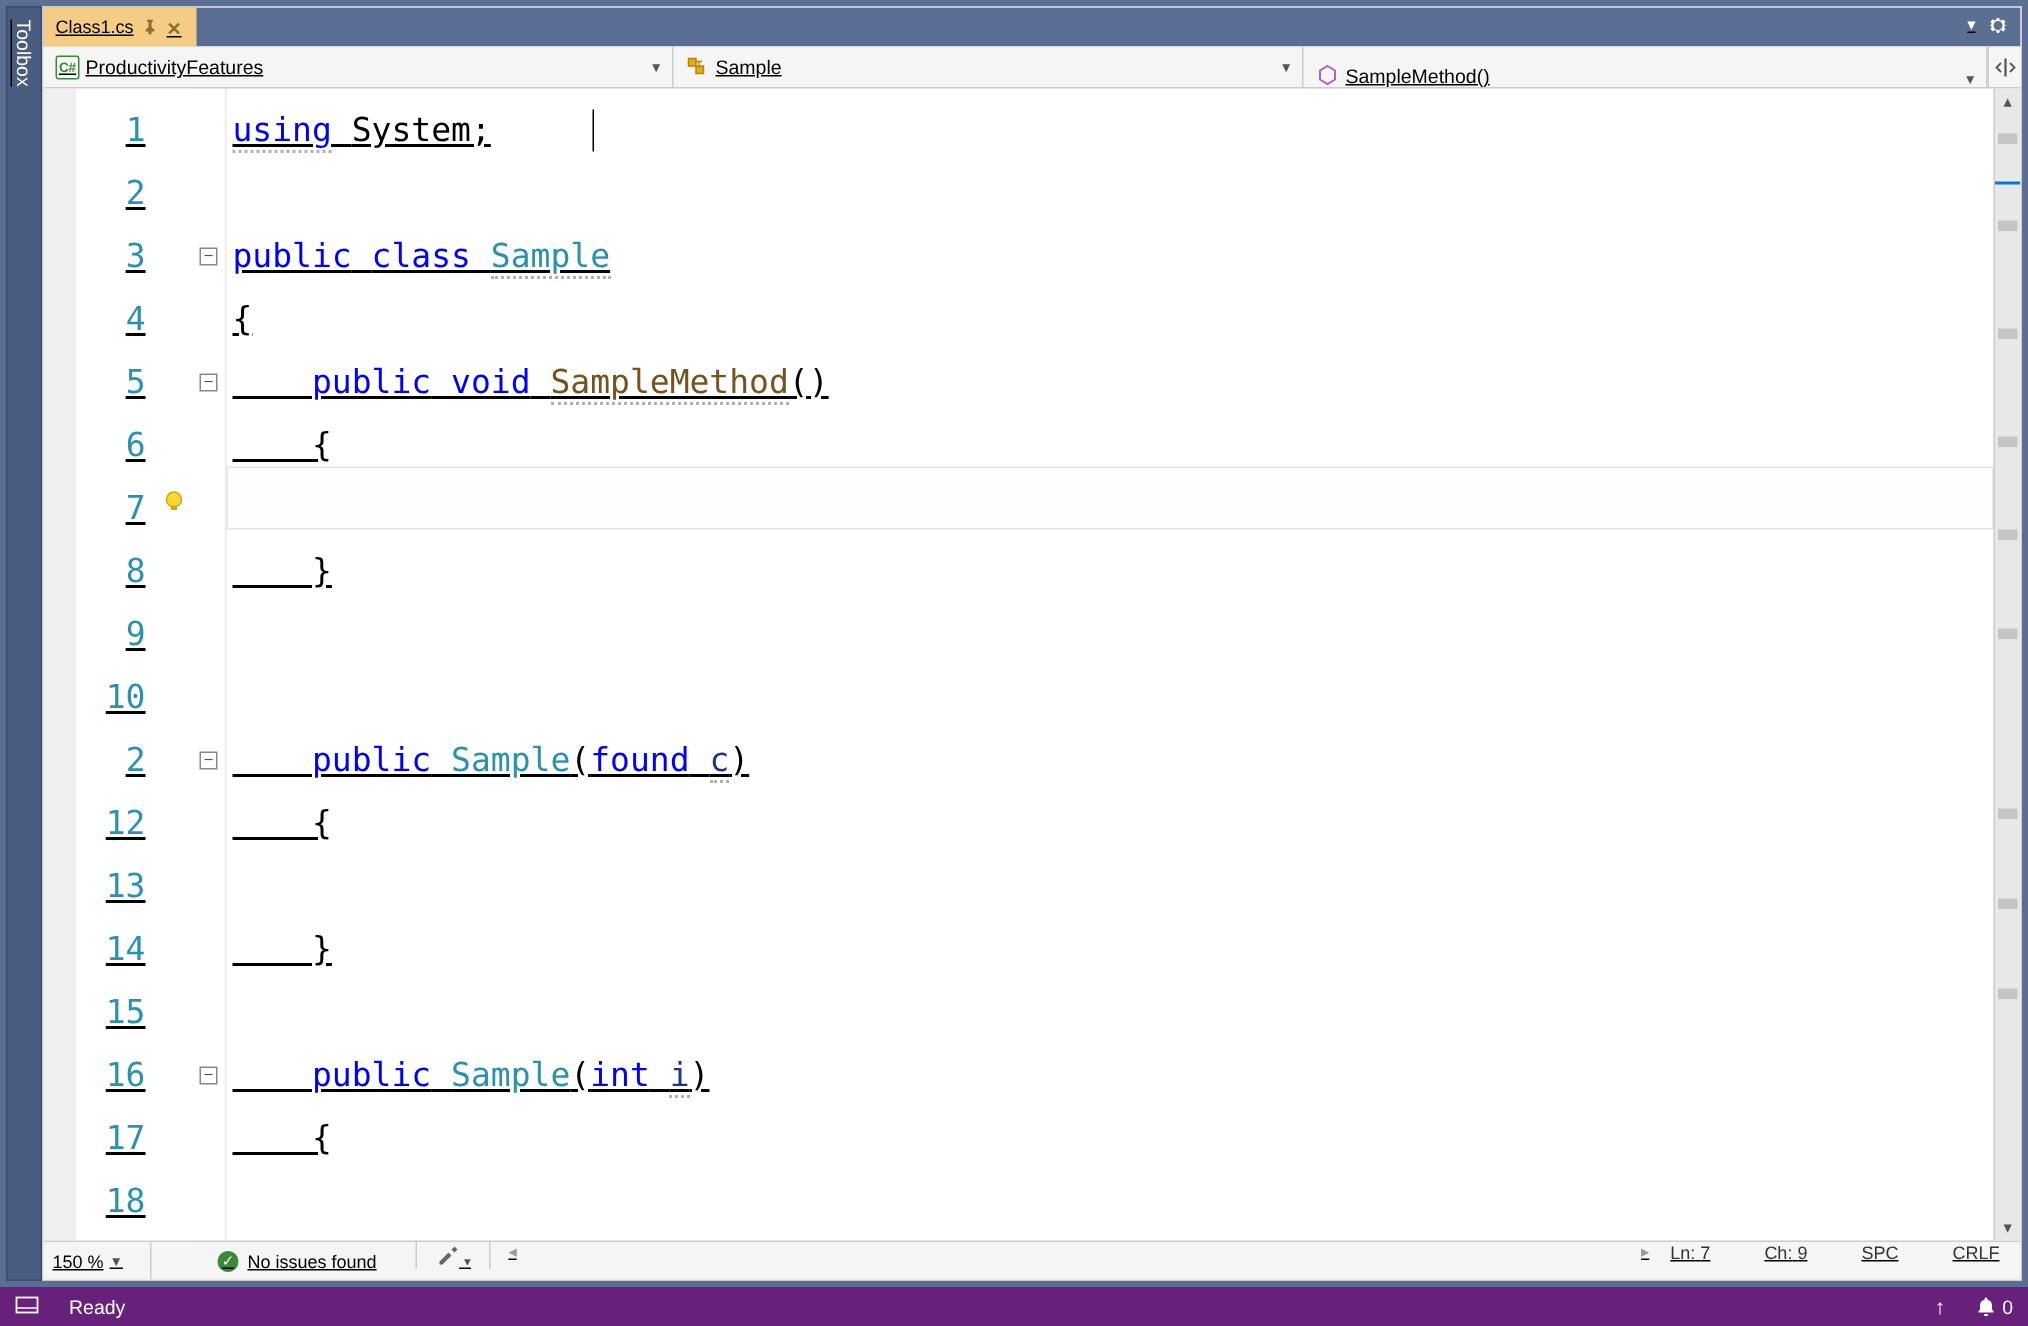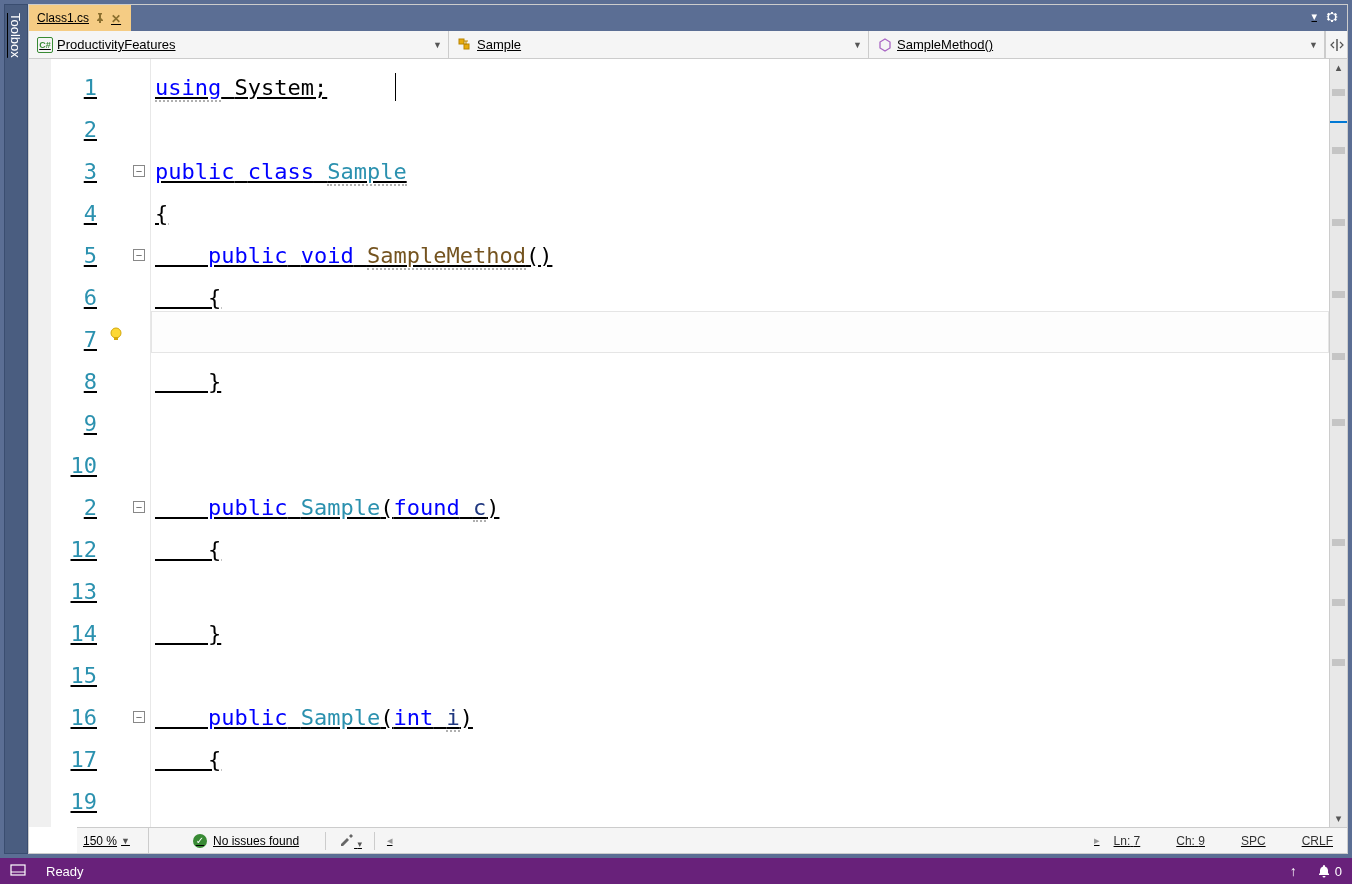--- a/index.html
+++ b/index.html
@@ -10,21 +10,21 @@
 .tab-strip { display: flex; align-items: center; background: #5b6e94; height: 26px; }
 .tab { display: flex; align-items: center; background: #f5cc84; padding: 3px 8px; font-size: 12px; gap: 6px; height: 100%; }
 .tab-pin { width: 10px; height: 10px; display: flex; align-items: center; justify-content: center; }
 .tab-close { width: 12px; height: 12px; color: #8b6f2e; font-weight: bold; cursor: pointer; }
 .tab-strip-spacer { flex: 1; }
 .tab-strip-right { display: flex; gap: 8px; padding-right: 8px; color: #fff; }
 .nav-bar { display: flex; height: 28px; background: #f5f5f5; border-bottom: 1px solid #ccc; align-items: stretch; }
 .nav-item { display: flex; align-items: center; padding: 0 8px; border-right: 1px solid #ccc; font-size: 13px; gap: 4px; cursor: pointer; position: relative; }
 .nav-item:nth-child(1) { width: 420px; }
 .nav-item:nth-child(2) { width: 420px; }
-.nav-item:nth-child(3) { flex: 1; }
+.nav-item:nth-child(3) { flex: 1; align-items: flex-end; }
 .nav-dropdown-arrow { position: absolute; right: 6px; font-size: 9px; color: #555; }
 .nav-icon { width: 16px; height: 16px; display: inline-flex; align-items: center; justify-content: center; }
 .csharp-badge { font-size: 9px; border: 1px solid #388a34; color: #388a34; padding: 0 2px; border-radius: 2px; font-weight: bold; }
 .split-btn { width: 22px; display: flex; align-items: center; justify-content: center; border-left: 1px solid #ccc; color: #555; }
 .code-area { flex: 1; display: flex; overflow: hidden; position: relative; }
 .gutter { width: 78px; background: #fff; display: flex; }
 .breakpoint-col { width: 22px; background: #f0f0f0; }
 .linenum-col { flex: 1; text-align: right; color: #2b91af; font-family: Consolas, monospace; font-size: 22px; line-height: 42px; padding-right: 6px; padding-top: 8px; }
 .glyph-col { width: 26px; position: relative; }
 .bulb { position: absolute; width: 18px; height: 18px; left: 4px; }
@@ -36,21 +36,21 @@
 .type { color: #2b91af; }
 .ident { color: #1f377f; }
 .brown { color: #74531f; }
 .plain { color: #000; }
 .cur-line-hl { position: absolute; left: 0; right: 0; height: 42px; border: 1px solid #e5e5e5; background: #fdfdfd; }
 .text-cursor { position: absolute; width: 1px; height: 28px; background: #000; }
 .overview-ruler { width: 18px; background: #e8e8e8; border-left: 1px solid #ccc; position: relative; }
 .ruler-mark { position: absolute; left: 2px; right: 2px; height: 7px; background: #c5c5c5; }
 .ruler-caret { position: absolute; left: 0; right: 0; height: 2px; background: #0078d4; }
 .ruler-arrow { position: absolute; left: 0; right: 0; text-align: center; font-size: 11px; color: #555; }
-.bottom-bar { height: 26px; background: #f5f5f5; border-top: 1px solid #ccc; display: flex; align-items: center; font-size: 12px; margin-left: 48px; }
+.bottom-bar { height: 26px; background: #f5f5f5; border-top: 1px solid #ccc; display: flex; font-size: 12px; }
 .zoom-box { width: 72px; display: flex; align-items: center; border-right: 1px solid #ccc; padding: 0 6px; height: 100%; gap: 4px; }
 .issues-box { display: flex; align-items: center; gap: 6px; padding: 0 14px; }
 .check-circle { width: 14px; height: 14px; border-radius: 50%; background: #388a34; display: flex; align-items: center; justify-content: center; color: #fff; font-size: 10px; }
 .bottom-sep { width: 1px; height: 18px; background: #ccc; margin: 0 12px; }
 .brush-icon { color: #666; }
 .bottom-spacer { flex: 1; }
 .bottom-info { display: flex; gap: 36px; padding: 0 14px; color: #333; }
 .status-strip { height: 26px; background: #68217a; color: #fff; display: flex; align-items: center; padding: 0 10px; font-size: 13px; gap: 20px; }
 .status-spacer { flex: 1; }
 .dotted { border-bottom: 2px dotted #b0b0b0; }
@@ -132,21 +132,21 @@
             <div style="height: 42px;">8</div>
             <div style="height: 42px;">9</div>
             <div style="height: 42px;">10</div>
             <div style="height: 42px;">2</div>
             <div style="height: 42px;">12</div>
             <div style="height: 42px;">13</div>
             <div style="height: 42px;">14</div>
             <div style="height: 42px;">15</div>
             <div style="height: 42px;">16</div>
             <div style="height: 42px;">17</div>
-            <div style="height: 42px;">19</div>
+            <div style="height: 42px;">18</div>
           </div>
         <div class="glyph-col" id="glyph-col">
             <div class="bulb" style="top: 266px;"><svg width="18" height="18" viewBox="0 0 18 18">
                 <circle cx="9" cy="8" r="5" fill="#fdd835" stroke="#d4a80b"></circle>
                 <rect x="7" y="12" width="4" height="3" fill="#d4a80b"></rect>
               </svg></div>
           </div>
       </div>
       <div class="fold-col" id="fold-col">
           <div class="fold-box" style="top: 106px;">−</div>

